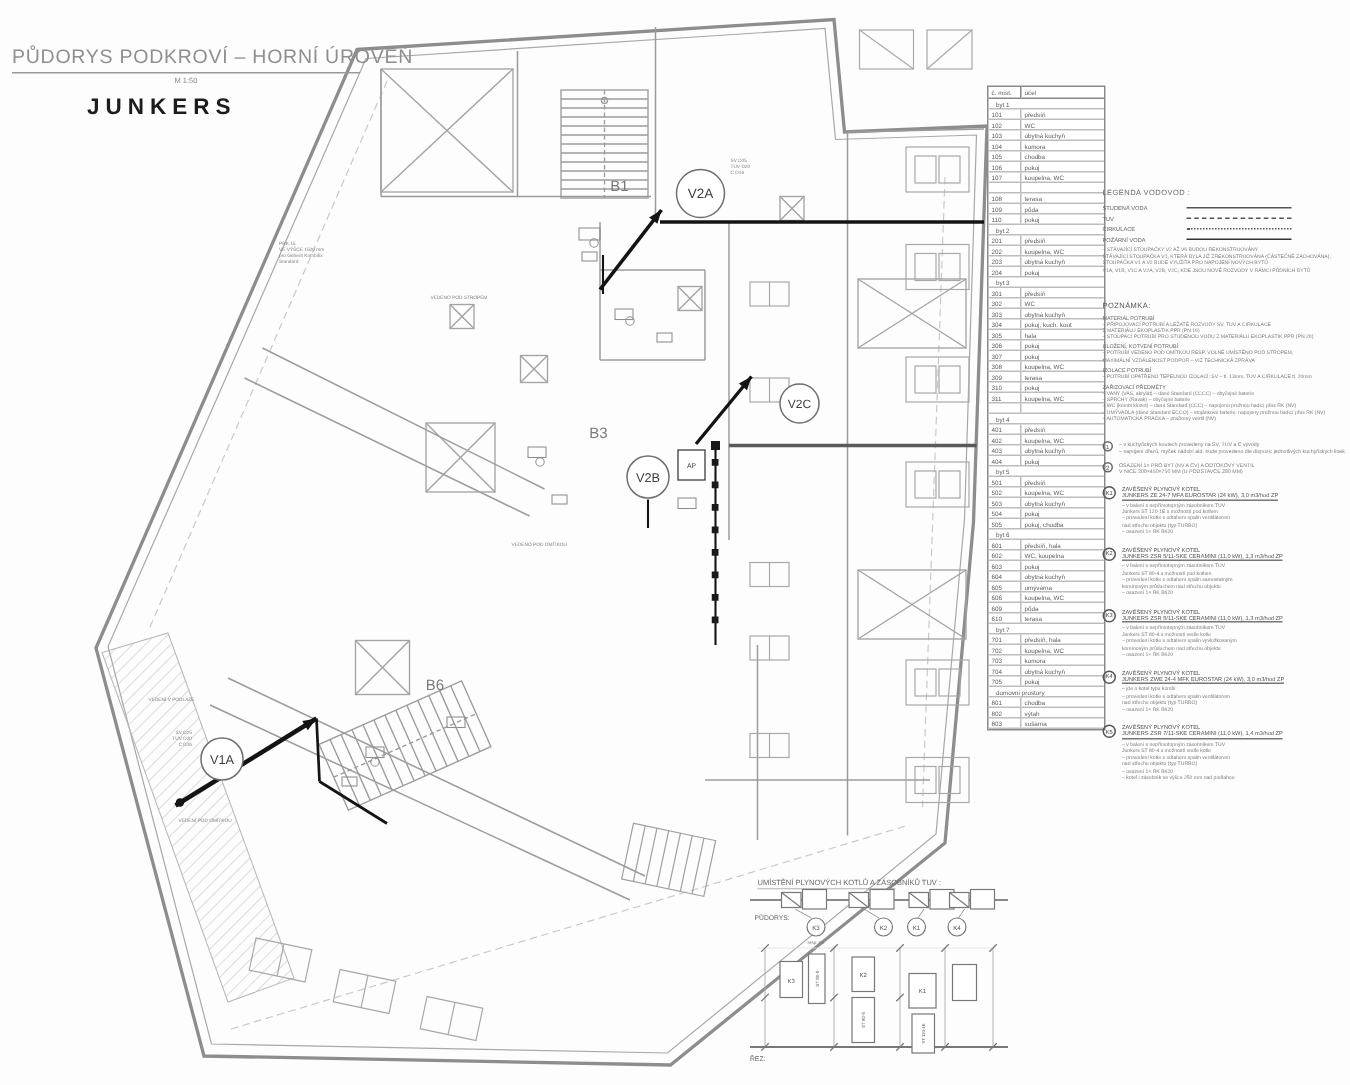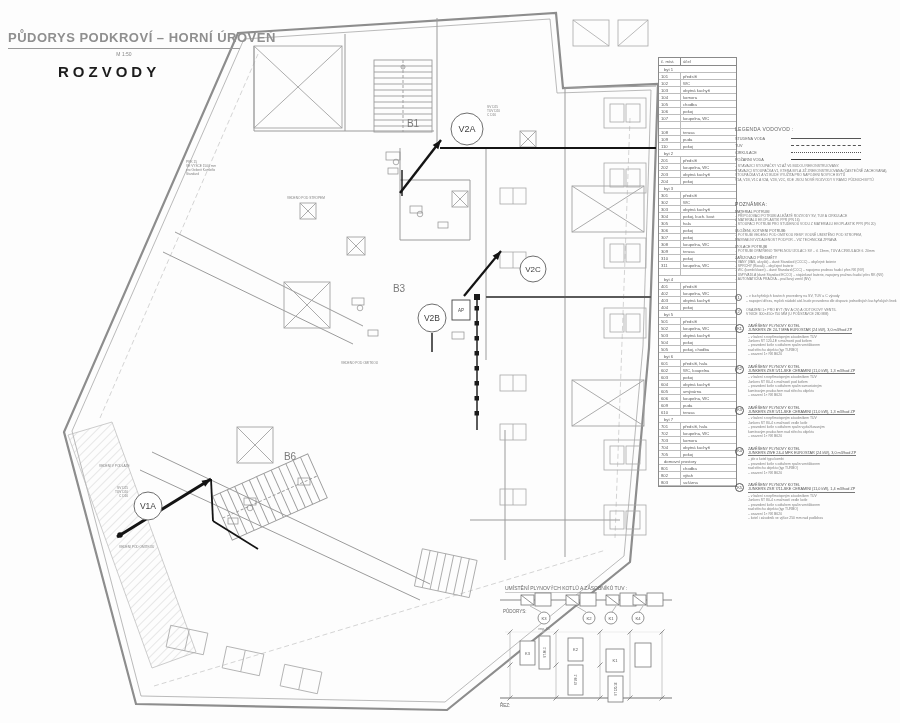--- a/index.html
+++ b/index.html
@@ -1,21 +1,21 @@
 <!DOCTYPE html>
 <html><head>
 <meta charset="utf-8">
 <style>
   * { margin:0; padding:0; box-sizing:border-box; }
   html,body { width:900px; height:723px; overflow:hidden; background:#fdfdfd;
     font-family:"Liberation Sans", sans-serif; color:#555; position:relative; }
 
   
   .title-block { position:absolute; left:8px; top:30px; width:232px; }
-  .main-title { font-size:13px; font-weight:700; color:#8f8f8f; letter-spacing:.5px;
+  .main-title { font-size:13px; font-weight:400; color:#8f8f8f; letter-spacing:.5px;
     white-space:nowrap; border-bottom:1.4px solid #9a9a9a; padding-bottom:3px; }
   .scale { font-size:5px; color:#888; text-align:center; margin-top:1.5px; }
   .subtitle { font-size:15px; font-weight:bold; letter-spacing:4px; color:#1c1c1c;
     margin:6px 0 0 50px; }
 
   
   #room-table { position:absolute; left:658px; top:57px; width:79px;
     border:0.8px solid #8a8a8a; background:#fff; font-size:4.2px; color:#5a5a5a; }
   .thead { display:flex; height:8px; border-bottom:0.7px solid #8a8a8a; align-items:center; }
   .thead span { padding-left:2px; }
@@ -381,21 +381,21 @@
       <text x="575.5" y="681" font-size="3" transform="rotate(-90 575.5 680)">ST 80-5</text>
       <text x="615.5" y="690" font-size="2.8" transform="rotate(-90 615.5 689)">ST 120-1E</text>
     </g>
     <text x="500" y="707" font-size="4.5" fill="#666">ŘEZ:</text>
   </g>
 </svg>
 
 <div class="title-block">
   <div class="main-title">PŮDORYS PODKROVÍ – HORNÍ ÚROVEŇ</div>
   <div class="scale">M 1:50</div>
-  <div class="subtitle">ROZVODY</div>
+  <div class="subtitle">JUNKERS</div>
 </div>
 
 <div id="room-table">
   <div class="thead">
     <span class="h-num">č. míst.</span>
     <span class="h-name">účel</span>
   </div>
   <div>
 
       <div class="trow g">

